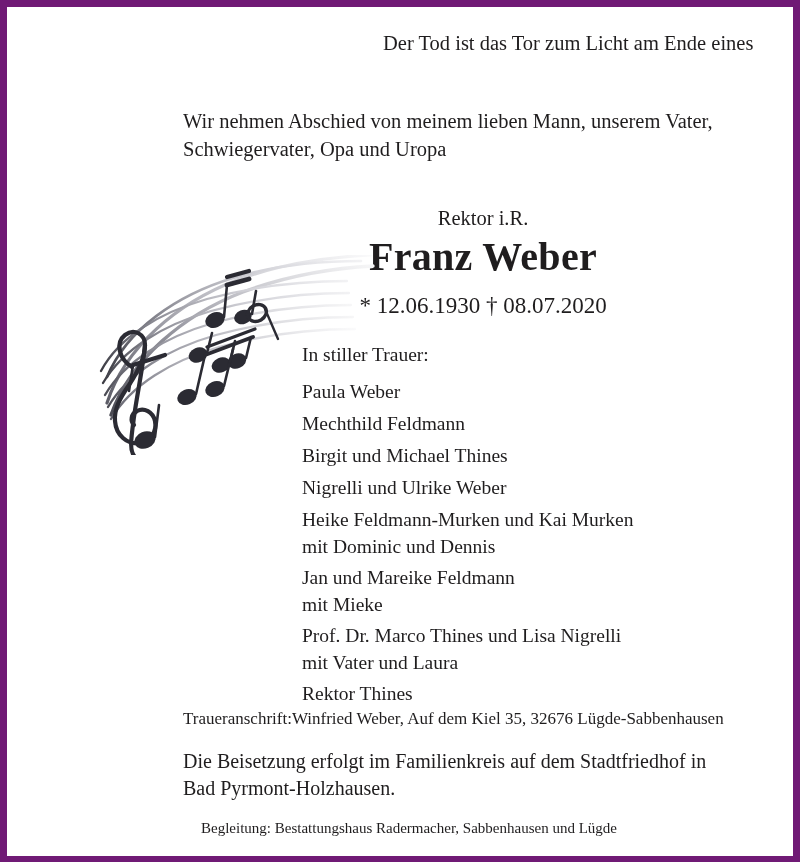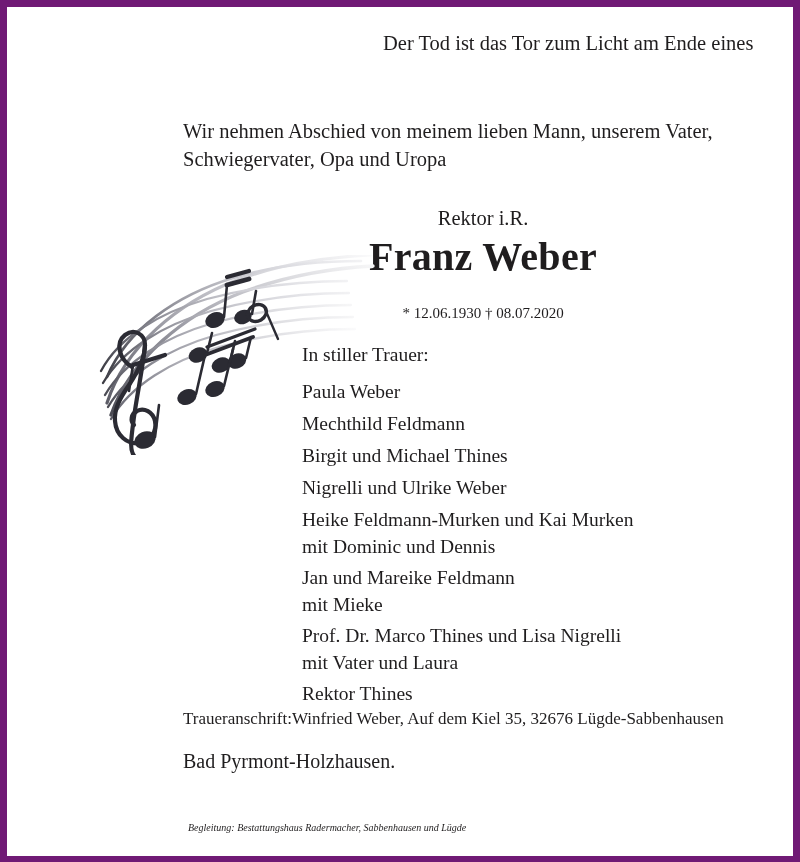--- a/index.html
+++ b/index.html
@@ -59,21 +59,21 @@
     width: 387px;
     text-align: right;
     font-size: 18px;
     font-style: italic;
     line-height: 25px;
   }
 
   
   #intro-block {
     left: 176px;
-    top: 110px;
+    top: 100px;
     width: 600px;
     font-size: 20.5px;
     line-height: 28px;
   }
 
   
   #deceased-block {
     left: 176px;
     top: 198px;
     width: 600px;
@@ -84,23 +84,23 @@
     line-height: 26px;
   }
   #deceased-name {
     font-size: 40px;
     font-weight: bold;
     line-height: 50px;
     letter-spacing: 0.3px;
     margin-top: 1px;
   }
   #deceased-dates {
-    font-size: 15px;
+    font-size: 23px;
     line-height: 26px;
-    margin-top: 18px;
+    margin-top: 11px;
   }
 
   
   #mourners-block {
     left: 295px;
     top: 334px;
     width: 470px;
     font-size: 19.5px;
   }
   #mourners-heading {
@@ -126,26 +126,25 @@
     line-height: 24px;
   }
   #funeral-block {
     left: 176px;
     top: 741px;
     width: 600px;
     font-size: 20px;
     line-height: 27px;
   }
   #provider-block {
-    left: 181px;
+    left: 194px;
     top: 810px;
     width: 600px;
-    font-size: 10px;
+    font-size: 15px;
     line-height: 22px;
-    font-style: italic;
   }
 
   
   #music-illustration {
     position: absolute;
     left: 78px;
     top: 248px;
     width: 290px;
     height: 200px;
     pointer-events: none;
@@ -277,19 +276,20 @@
         <span class="mourner-sub">mit Vater und Laura</span>
       </div>
       <div class="mourner-group">
         <span class="line">Rektor Thines</span>
       </div>
     </div>
 
     <div class="block" id="address-block">Traueranschrift:Winfried Weber, Auf dem Kiel 35, 32676 Lügde-Sabbenhausen</div>
 
     <div class="block" id="funeral-block">
+      <span class="line">Die Beisetzung erfolgt im Familienkreis auf dem Stadtfriedhof in</span>
       <span class="line">Bad Pyrmont-Holzhausen.</span>
     </div>
 
     <div class="block" id="provider-block">Begleitung: Bestattungshaus Radermacher, Sabbenhausen und Lügde</div>
 
   </div>
 </div>
 
 </body></html>

